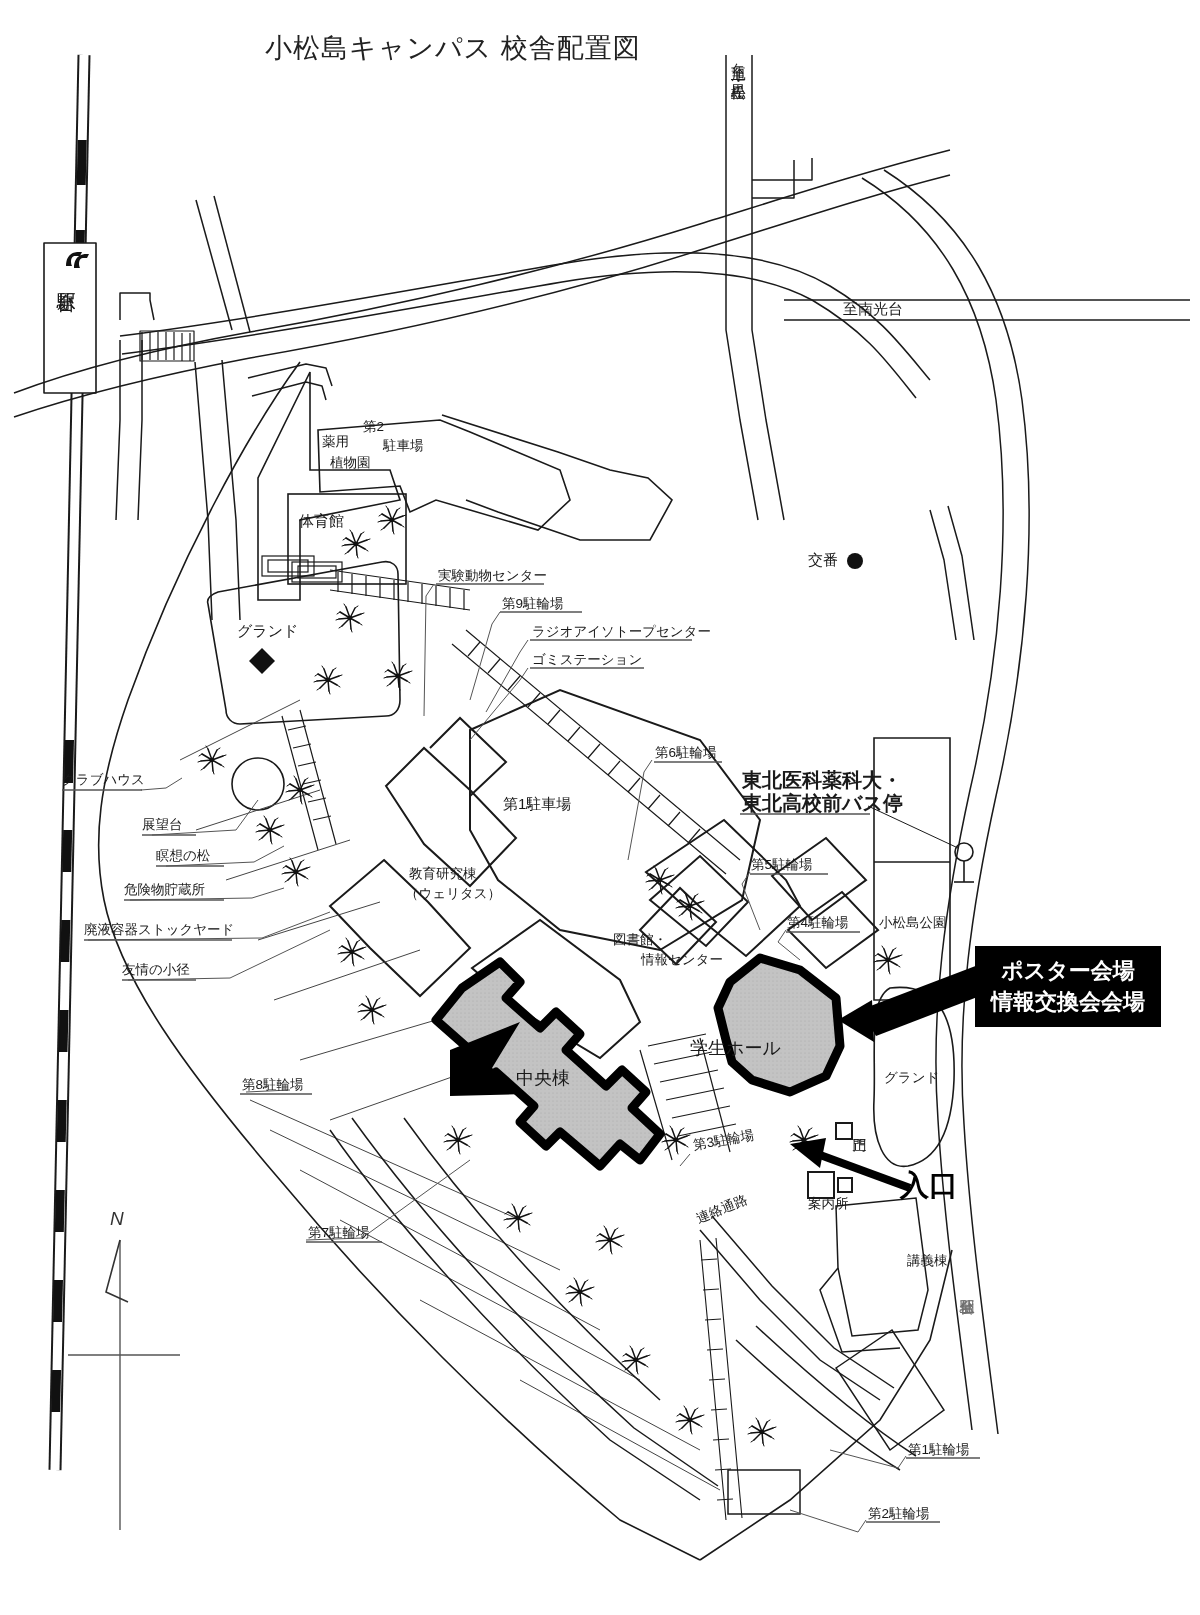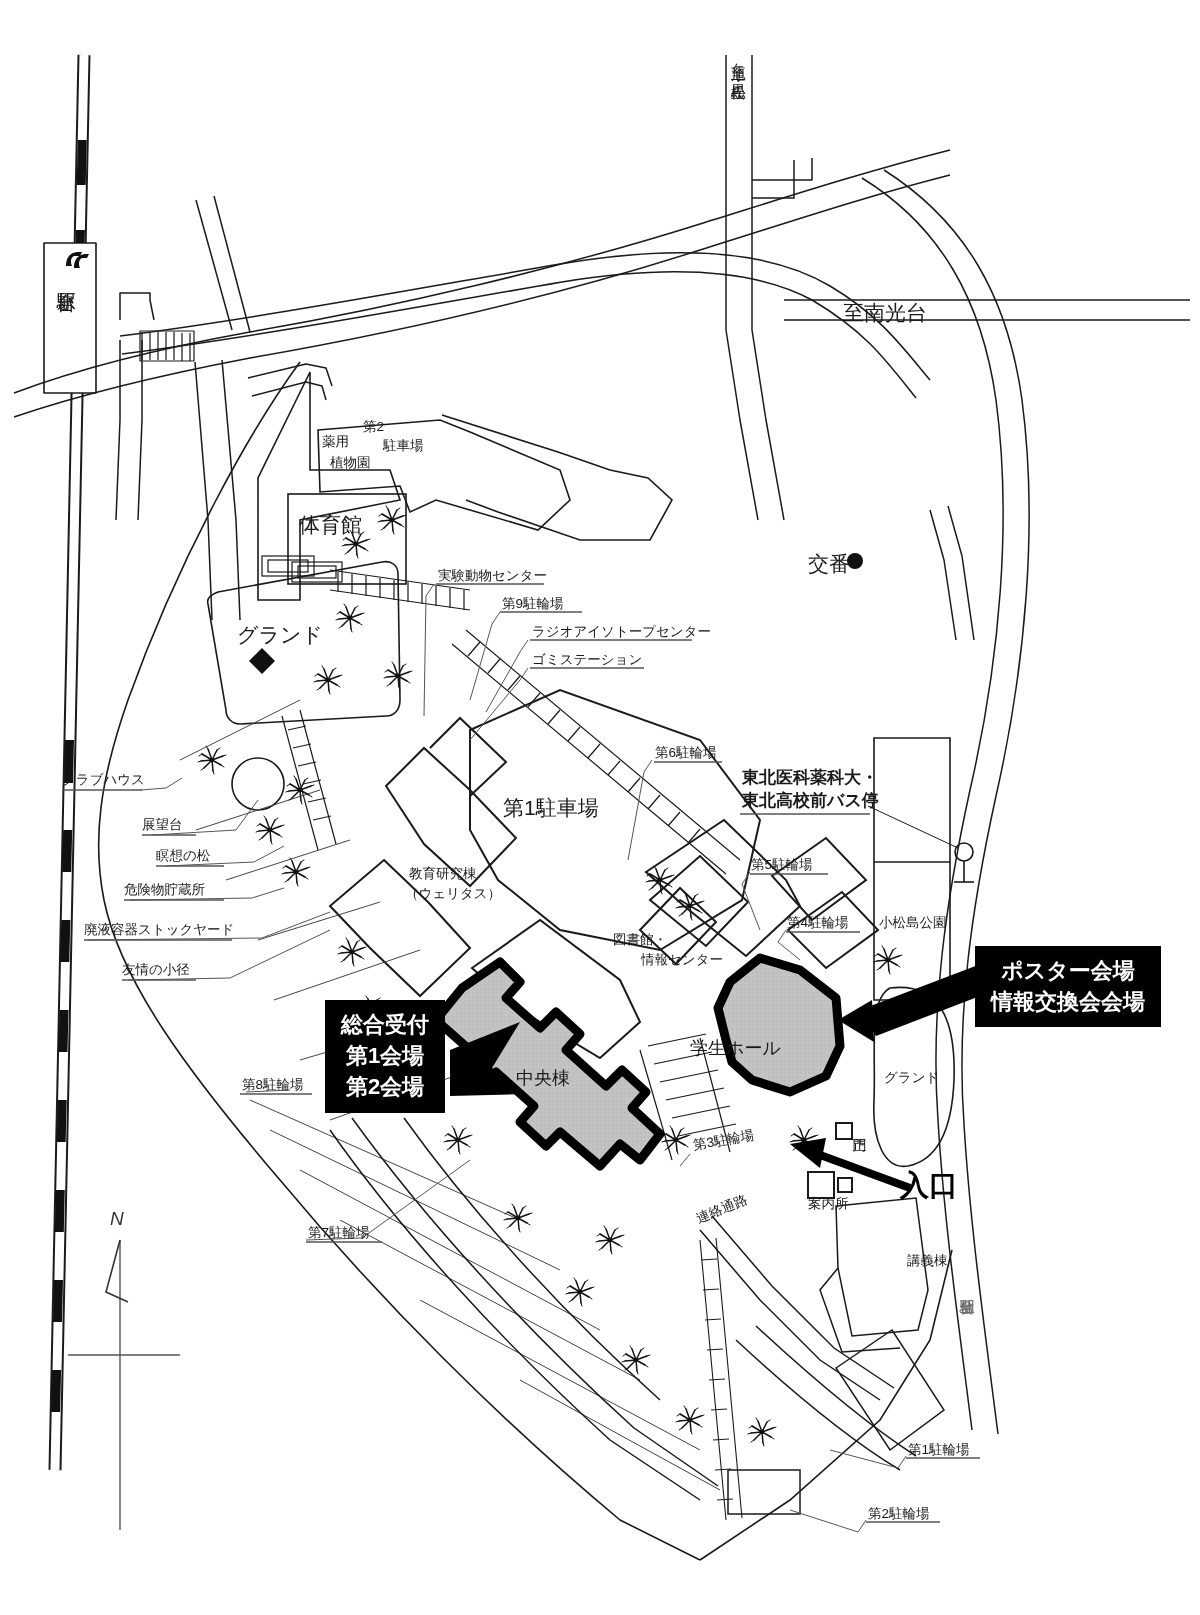--- a/index.html
+++ b/index.html
@@ -2,22 +2,22 @@
 <html><head>
 <meta charset="utf-8">
 <style>
   html,body{margin:0;padding:0;background:#ffffff;}
   body{width:1200px;height:1615px;position:relative;overflow:hidden;
        font-family:"Liberation Sans","DejaVu Sans",sans-serif;color:#1a1a1a;}
   #map-root{position:absolute;inset:0;}
   svg.map-canvas{position:absolute;left:0;top:0;width:1200px;height:1615px;}
   .lbl{position:absolute;white-space:nowrap;color:#1a1a1a;line-height:1.22;}
   .lbl-sm{font-size:13.5px;}
-  .lbl-md{font-size:21px;}
-  .lbl-bold{font-weight:bold;font-size:17px;}
+  .lbl-md{font-size:15px;}
+  .lbl-bold{font-weight:bold;font-size:20px;}
   .lbl-big{font-size:18px;}
   .vert{writing-mode:vertical-rl;text-orientation:upright;white-space:nowrap;}
   .callout{position:absolute;background:#000;color:#fff;font-weight:bold;
            font-size:22px;line-height:1.42;padding:9px 16px 10px 16px;text-align:center;}
   .callout span{display:block;}
   .title{position:absolute;font-size:27px;letter-spacing:1px;color:#222;}
   .grayish{color:#6f6f6f;}
   .entrance{position:absolute;font-size:29px;font-weight:bold;color:#000;}
   .compass-n{position:absolute;font-size:19px;font-style:italic;color:#333;}
 </style>
@@ -347,20 +347,21 @@
       <line x1="740" y1="814" x2="870" y2="814"></line>
       <line x1="750" y1="874" x2="828" y2="874"></line>
       <line x1="786" y1="932" x2="860" y2="932"></line>
       <line x1="240" y1="1094" x2="312" y2="1094"></line>
       <line x1="306" y1="1242" x2="382" y2="1242"></line>
       <line x1="906" y1="1458" x2="980" y2="1458"></line>
       <line x1="866" y1="1522" x2="940" y2="1522"></line>
     </g>
   </svg>
 
+  <div class="title" style="left:265px;top:30px;">小松島キャンパス 校舎配置図</div>
 
   <div class="lbl vert" style="left:55px;top:278px;font-size:19px;">台原駅</div>
   <svg style="position:absolute;left:60px;top:246px;width:30px;height:28px;" viewBox="0 0 30 28">
     <path d="M6 20 C 6 8, 14 6, 18 6 L 22 6 L 20 10 L 15 10 C 11 10, 10 16, 12 20 Z" fill="#111"></path>
     <path d="M14 22 C 14 10, 22 8, 26 8 L 29 8 L 27 12 L 23 12 C 19 12, 18 18, 20 22 Z" fill="#111"></path>
   </svg>
 
   <div class="lbl vert" style="left:729px;top:55px;font-size:15px;">至旭ヶ丘・黒松</div>
   <div class="lbl lbl-md" style="left:843px;top:300px;">至南光台</div>
   <div class="lbl vert grayish" style="left:958px;top:1288px;font-size:15px;">至仙台駅</div>
@@ -411,24 +412,19 @@
   <div class="lbl lbl-sm" style="left:860px;top:1253px;padding-left:47px;">講義棟</div>
   <div class="lbl lbl-sm" style="left:908px;top:1442px;">第1駐輪場</div>
   <div class="lbl lbl-sm" style="left:868px;top:1506px;">第2駐輪場</div>
 
   <div class="lbl vert" style="left:851px;top:1128px;font-size:14px;">正門</div>
   <div class="lbl lbl-sm" style="left:800px;top:1196px;margin-left:8px;">案内所</div>
   <div class="entrance" style="left:900px;top:1166px;">入口</div>
 
   <div class="compass-n" style="left:110px;top:1208px;">N</div>
 
-  <div class="callout" style="left:325px;top:1000px;">
-    <span>総合受付</span>
-    <span>第1会場</span>
-    <span>第2会場</span>
-  </div>
 
   <div class="callout" style="left:975px;top:946px;">
     <span>ポスター会場</span>
     <span>情報交換会会場</span>
   </div>
 
 </div>
 
 </body></html>

